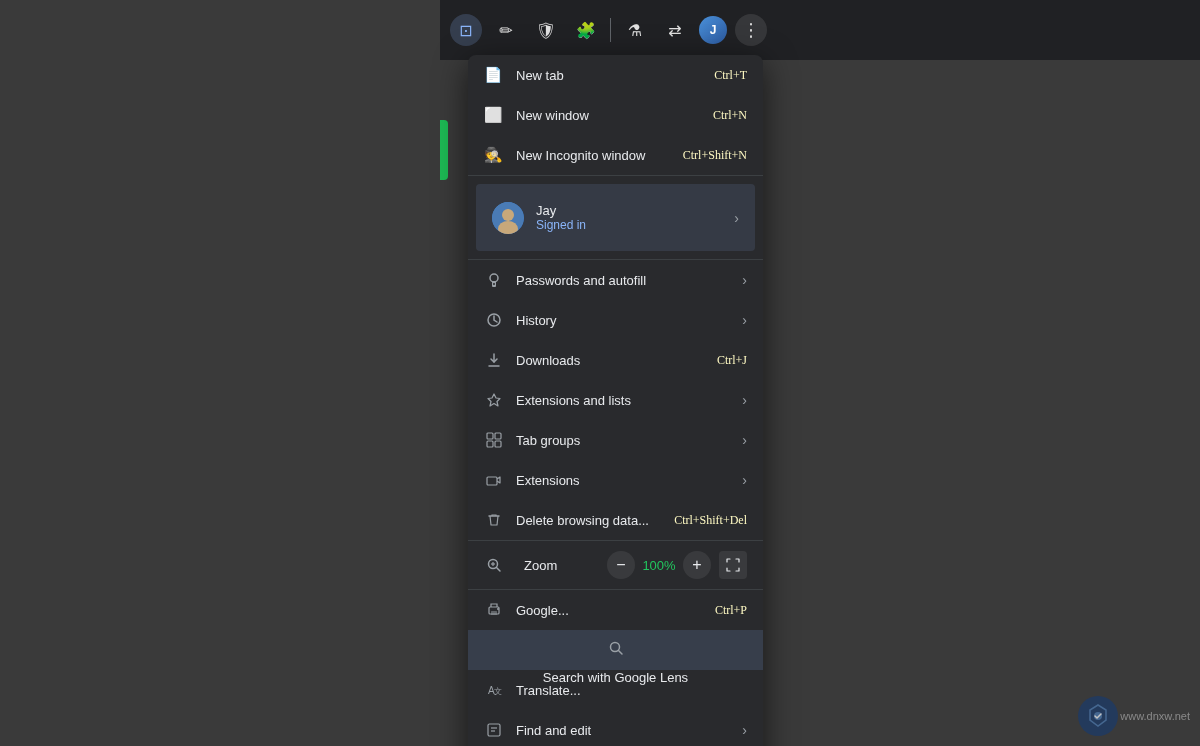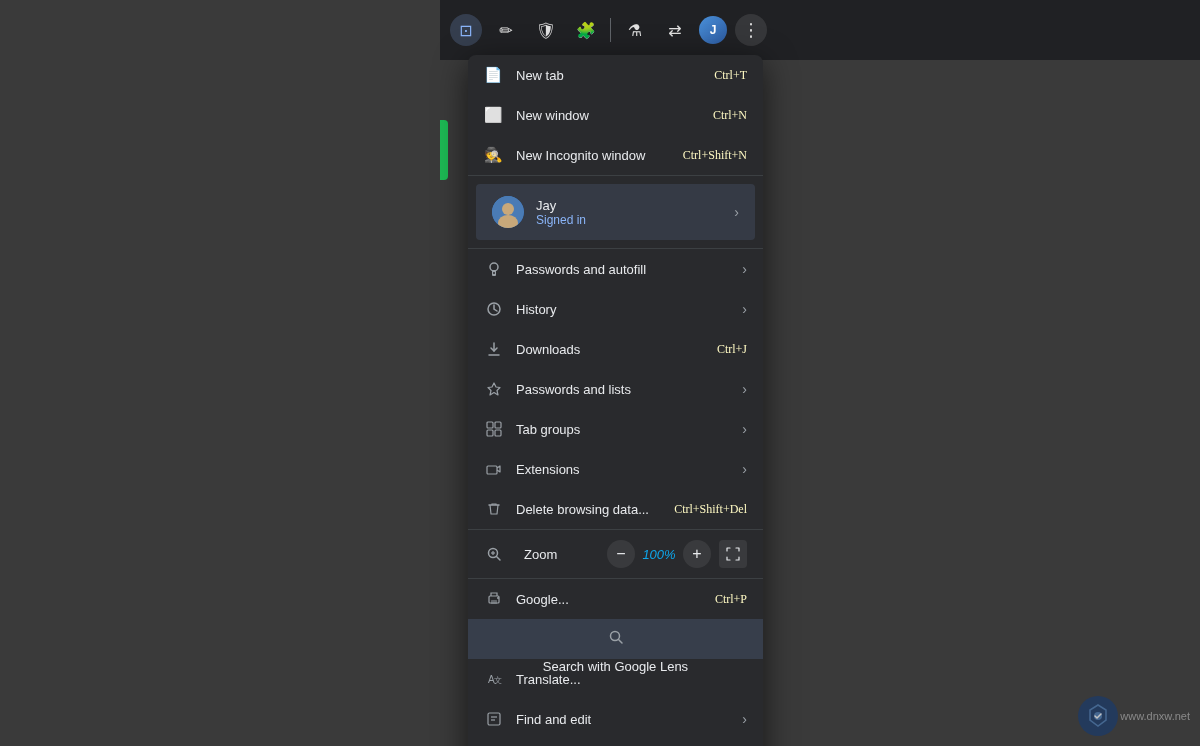--- a/index.html
+++ b/index.html
@@ -162,21 +162,21 @@
       color: #9aa0a6;
       font-size: 14px;
       margin-left: 4px;
     }
 
     
     .profile-item {
       display: flex;
       align-items: center;
       padding: 10px 16px;
-      height: 56px;
+      height: 67px;
       cursor: pointer;
       background: rgba(138, 180, 248, 0.12);
       gap: 12px;
       border-radius: 4px;
       margin: 4px 8px;
     }
 
     .profile-avatar {
       width: 32px;
       height: 32px;
@@ -251,25 +251,24 @@
       background: rgba(255,255,255,0.08);
       color: #e8eaed;
       font-size: 16px;
       cursor: pointer;
       display: flex;
       align-items: center;
       justify-content: center;
     }
 
     .zoom-value {
-      color: #0ea5e9;
+      color: #22c55e;
       font-size: 13px;
       min-width: 40px;
       text-align: center;
-      font-style: italic;
     }
 
     .zoom-fullscreen {
       width: 28px;
       height: 28px;
       border-radius: 4px;
       background: rgba(255,255,255,0.08);
       color: #e8eaed;
       font-size: 13px;
       display: flex;
@@ -393,21 +392,21 @@
       </div>
       <span class="menu-item-label">Downloads</span>
       <span class="menu-item-shortcut">Ctrl+J</span>
     </div>
     <div class="menu-item">
       <div class="menu-item-icon">
         <svg width="16" height="16" viewBox="0 0 16 16" fill="none">
             <polygon points="8,2 10,6 14,6.5 11,9.5 12,14 8,11.5 4,14 5,9.5 2,6.5 6,6" stroke="#9aa0a6" stroke-width="1.2" stroke-linejoin="round"></polygon>
           </svg>
       </div>
-      <span class="menu-item-label">Passwords and lists</span>
+      <span class="menu-item-label">Extensions and lists</span>
       <span class="menu-item-arrow">›</span>
     </div>
     <div class="menu-item">
       <div class="menu-item-icon">
         <svg width="16" height="16" viewBox="0 0 16 16" fill="none">
             <rect x="1" y="1" width="6" height="6" rx="1" stroke="#9aa0a6" stroke-width="1.2"></rect>
             <rect x="9" y="1" width="6" height="6" rx="1" stroke="#9aa0a6" stroke-width="1.2"></rect>
             <rect x="1" y="9" width="6" height="6" rx="1" stroke="#9aa0a6" stroke-width="1.2"></rect>
             <rect x="9" y="9" width="6" height="6" rx="1" stroke="#9aa0a6" stroke-width="1.2"></rect>
           </svg>

